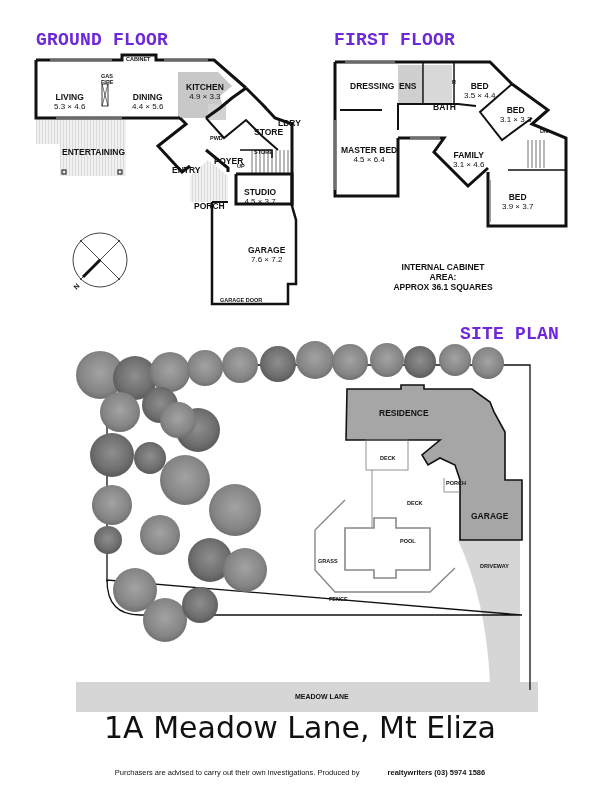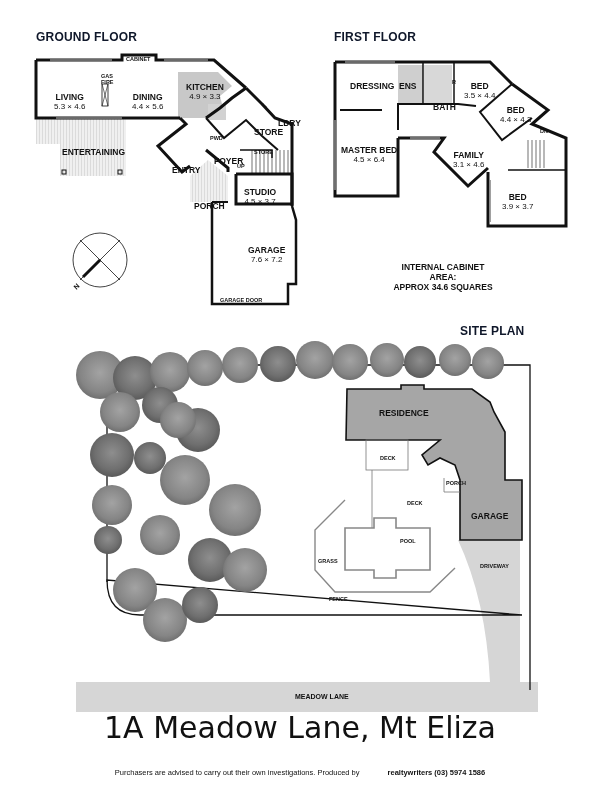--- a/index.html
+++ b/index.html
@@ -1,17 +1,17 @@
 <!DOCTYPE html>
 <html><head>
 <meta charset="utf-8">
 <style>
   html,body{margin:0;padding:0;background:#fff;}
   body{width:600px;height:800px;position:relative;overflow:hidden;font-family:"DejaVu Sans",sans-serif;color:#111;}
-  .h{position:absolute;font-family:Liberation Sans, sans-serif;font-weight:bold;font-size:12px;color:#0f172a;letter-spacing:0.2px;}
+  .h{position:absolute;font-family:Liberation Mono, monospace;font-weight:bold;font-size:18px;color:#6d28d9;letter-spacing:0.2px;}
   .lbl{position:absolute;font-family:"Liberation Sans",sans-serif;font-weight:bold;font-size:8.5px;text-align:center;white-space:nowrap;color:#111;}
   .dim{display:block;font-weight:normal;font-size:8px;}
   .sm{position:absolute;font-family:"Liberation Sans",sans-serif;font-weight:bold;font-size:5.5px;white-space:nowrap;color:#111;}
   .cap{position:absolute;font-family:"Liberation Sans",sans-serif;font-weight:bold;font-size:8.5px;text-align:center;color:#111;}
   svg{position:absolute;left:0;top:0;}
   .title{position:absolute;left:0;width:600px;top:710px;text-align:center;font-family:"DejaVu Sans",sans-serif;font-size:30px;color:#111;}
   .disc{position:absolute;left:0;width:600px;top:768px;text-align:center;font-family:"Liberation Sans",sans-serif;font-size:7.5px;line-height:10px;color:#111;}
   .disc b{font-weight:bold;padding-left:26px;}
 </style>
 </head>
@@ -196,29 +196,29 @@
 <div class="sm" style="left:210px;top:135px;">PWD</div>
 <div class="sm" style="left:254px;top:149px;">STORE</div>
 <div class="sm" style="left:237px;top:163px;">UP</div>
 <div class="sm" style="left:220px;top:297px;">GARAGE DOOR</div>
 <div class="sm" style="left:74px;top:283px;font-size:7px;transform:rotate(-45deg);">N</div>
 
 <div class="lbl" style="left:350px;top:81px;"><span>DRESSING</span></div>
 <div class="lbl" style="left:399px;top:81px;"><span>ENS</span></div>
 <div class="lbl" style="left:433px;top:102px;"><span>BATH</span></div>
 <div class="lbl" style="left:464px;top:81px;"><span>BED</span><span class="dim">3.5 × 4.4</span></div>
-<div class="lbl" style="left:500px;top:105px;"><span>BED</span><span class="dim">4.4 × 4.3</span></div>
+<div class="lbl" style="left:500px;top:105px;"><span>BED</span><span class="dim">3.1 × 3.3</span></div>
 <div class="lbl" style="left:341px;top:145px;"><span>MASTER BED</span><span class="dim">4.5 × 6.4</span></div>
 <div class="lbl" style="left:453px;top:150px;"><span>FAMILY</span><span class="dim">3.1 × 4.6</span></div>
 <div class="lbl" style="left:502px;top:192px;"><span>BED</span><span class="dim">3.9 × 3.7</span></div>
 <div class="sm" style="left:452px;top:79px;">R</div>
 <div class="sm" style="left:540px;top:128px;">DN</div>
 <div class="cap" style="left:388px;top:262px;width:110px;">
   <div>INTERNAL CABINET AREA:</div>
-  <div>APPROX 34.6 SQUARES</div>
+  <div>APPROX 36.1 SQUARES</div>
 </div>
 
 <div class="lbl" style="left:379px;top:408px;">RESIDENCE</div>
 <div class="sm" style="left:380px;top:455px;">DECK</div>
 <div class="sm" style="left:446px;top:480px;">PORCH</div>
 <div class="sm" style="left:407px;top:500px;">DECK</div>
 <div class="lbl" style="left:471px;top:511px;">GARAGE</div>
 <div class="sm" style="left:400px;top:538px;">POOL</div>
 <div class="sm" style="left:318px;top:558px;">GRASS</div>
 <div class="sm" style="left:480px;top:563px;">DRIVEWAY</div>

